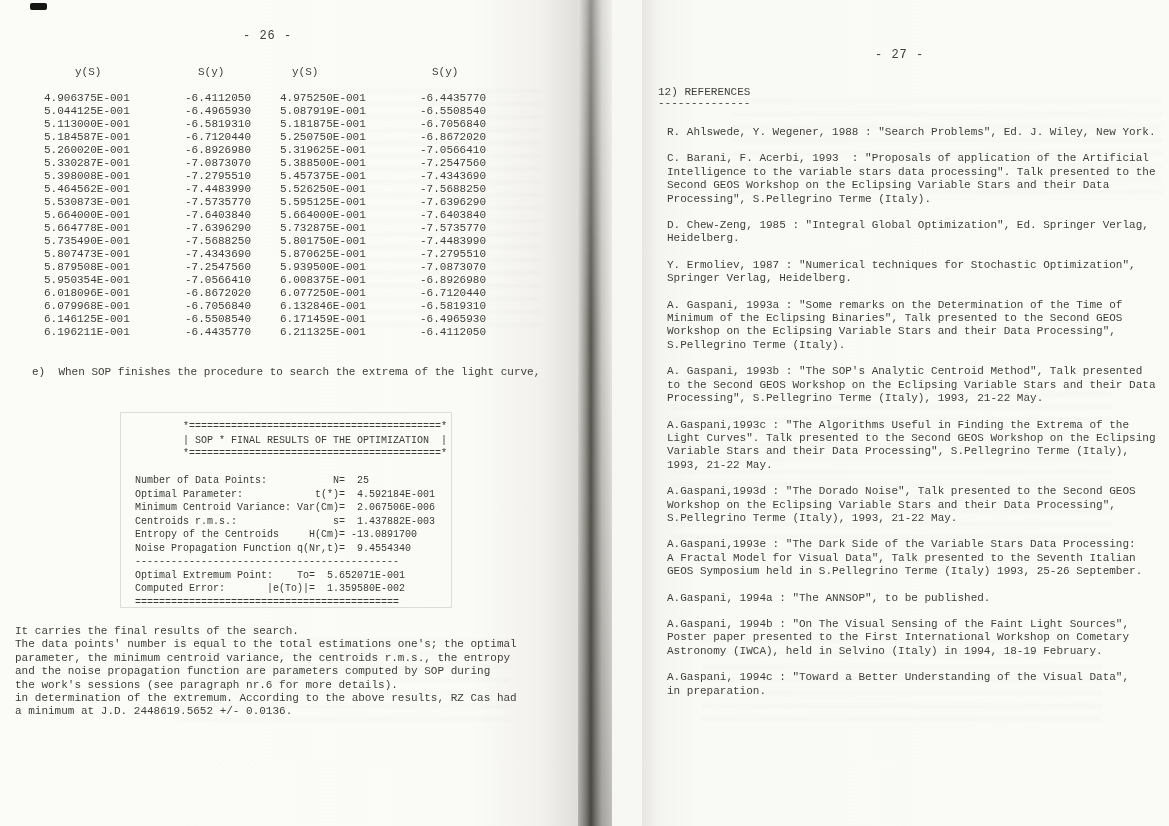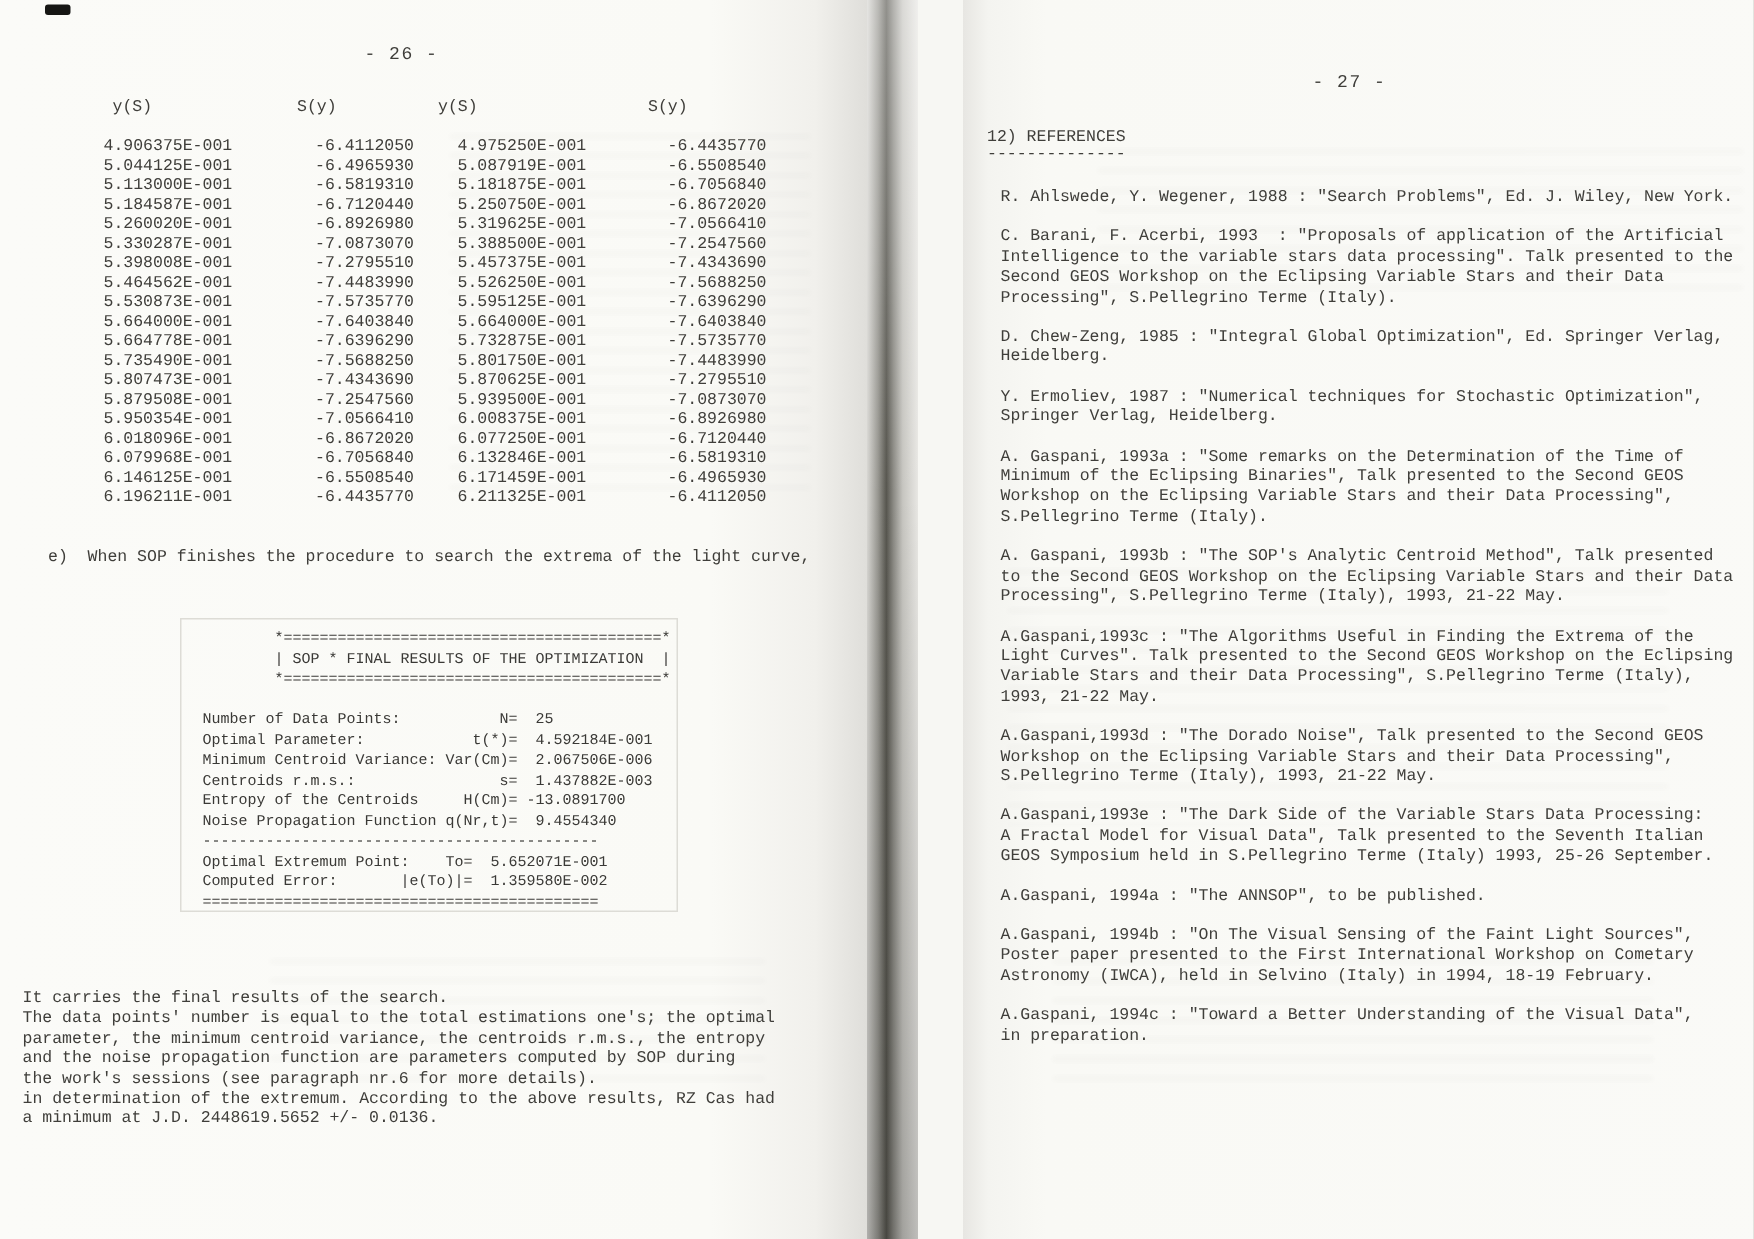--- a/index.html
+++ b/index.html
@@ -29,35 +29,35 @@
   .mark{position:absolute;left:30px;top:3px;width:17px;height:7px;background:#161614;border-radius:2px;}
   .ghost{position:absolute;pointer-events:none;opacity:.45;filter:blur(1.6px);
     background:repeating-linear-gradient(180deg,rgba(125,124,118,.12) 0 2px,rgba(0,0,0,0) 2px 13px);}
   .pnum{position:absolute;font-size:12px;letter-spacing:1px;white-space:pre;}
   .pnum.l{left:243px;top:29px;}
   .pnum.r{left:233px;top:48px;}
   
   .thead{position:absolute;top:66px;left:0;width:578px;height:14px;font-size:11px;}
   .thead span{position:absolute;white-space:pre;}
   .h1{left:75px;} .h2{left:198px;} .h3{left:292px;} .h4{left:432px;}
-  .trows{position:absolute;left:69px;top:92px;width:505px;font-size:11px;line-height:13px;}
+  .trows{position:absolute;left:44px;top:92px;width:505px;font-size:11px;line-height:13px;}
   .trow{display:flex;white-space:pre;}
   .c1{width:141px;} .c2{width:95px;} .c3{width:140px;} .c4{flex:1;}
   
   .epar{position:absolute;left:32px;top:366px;font-size:11px;line-height:13.4px;text-align:right;}
   .eline{white-space:pre;min-height:13.4px;}
   
   .rbox{
     position:absolute;left:120px;top:412px;width:332px;height:196px;
     border:1px solid #dddcd6;box-sizing:border-box;
     padding:7px 0 0 14px;font-size:10px;line-height:13.5px;color:#3a3936;
   }
   .bline{white-space:pre;min-height:13.5px;}
   
-  .bpar{position:absolute;left:15px;top:660px;font-size:11px;line-height:13.4px;}
+  .bpar{position:absolute;left:15px;top:625px;font-size:11px;line-height:13.4px;}
   .pline{white-space:pre;min-height:13.4px;}
   
   .rhead{position:absolute;left:16px;top:87px;font-size:11px;line-height:11px;}
   .rhead div{white-space:pre;}
   .refs{position:absolute;left:25px;top:126px;width:520px;font-size:11px;line-height:13.4px;}
   .ref{white-space:pre;margin-bottom:13px;}
 </style>
 </head>
 <body>
 

